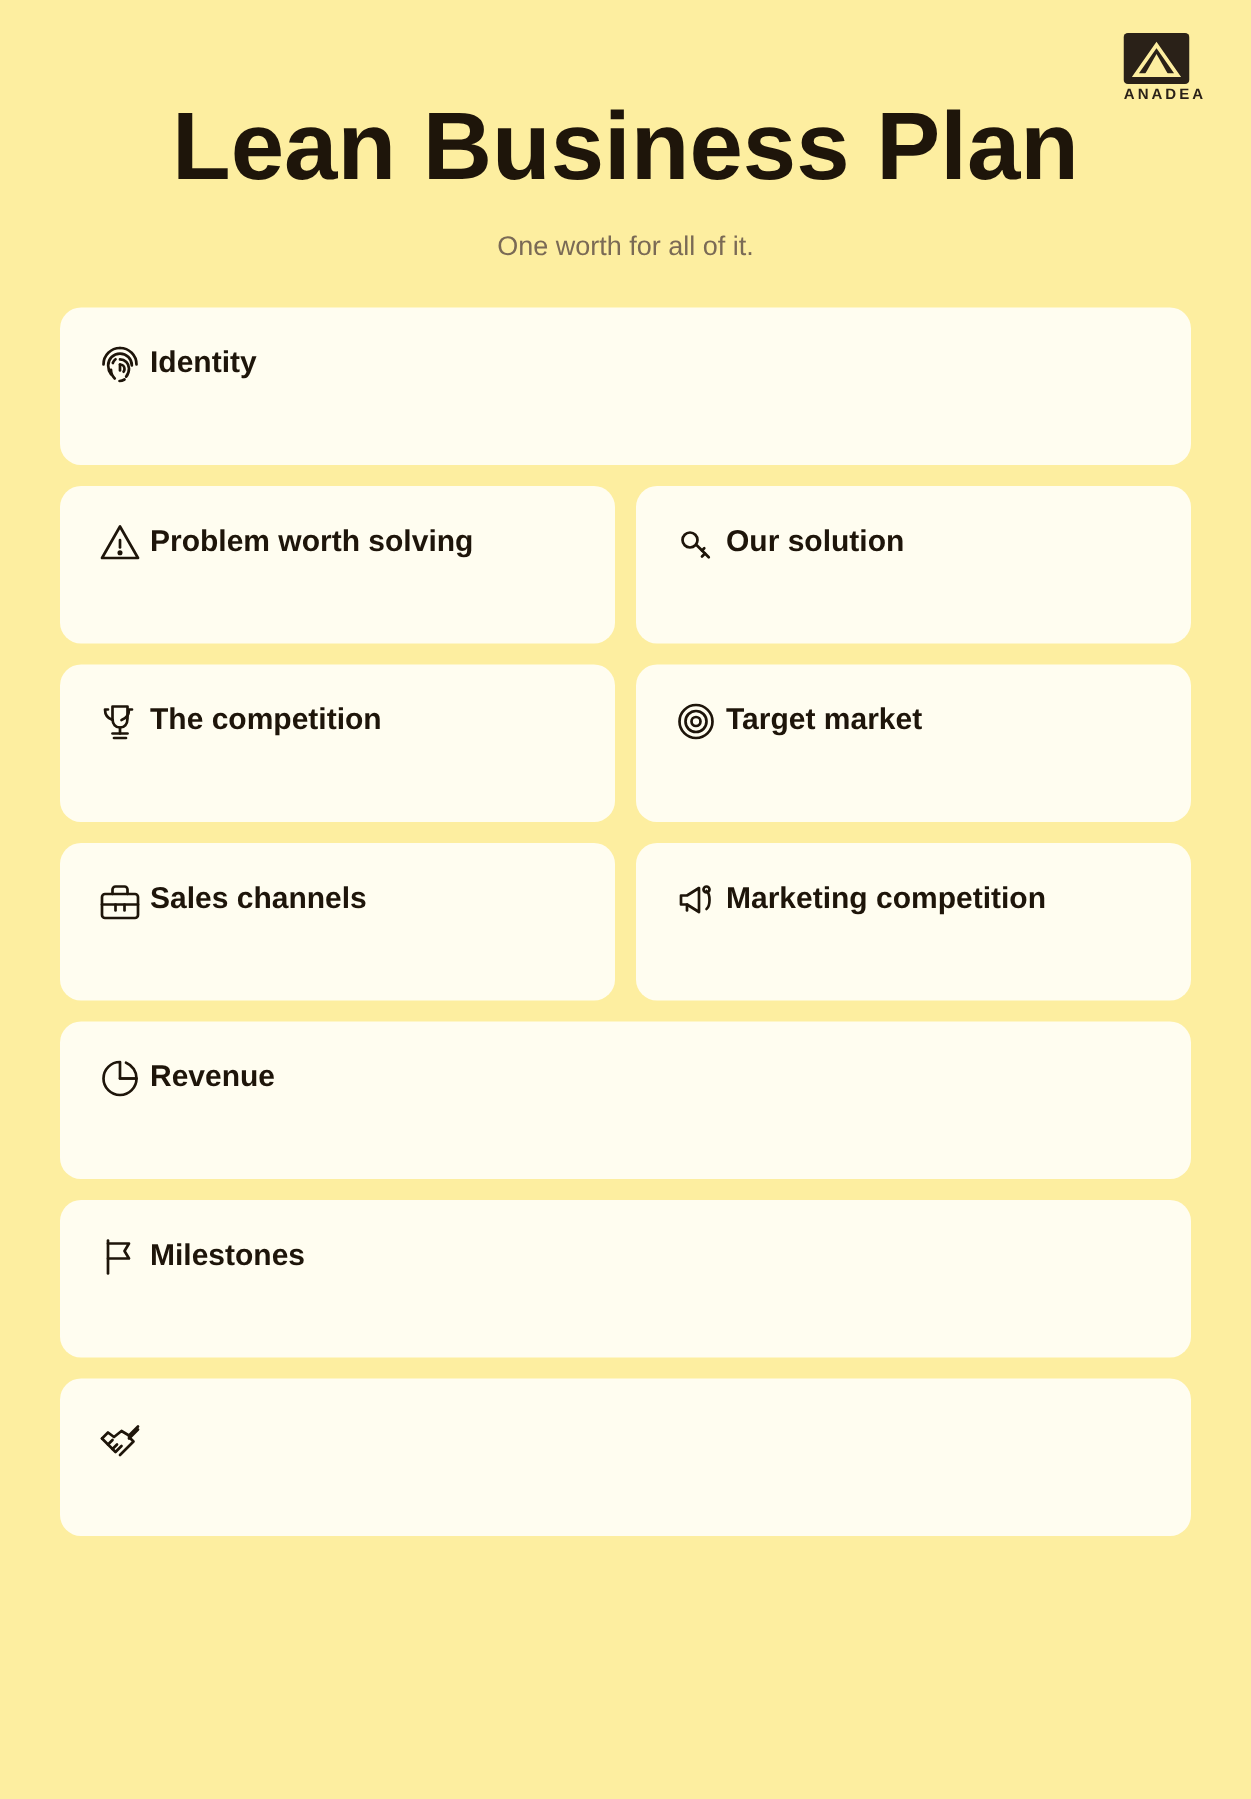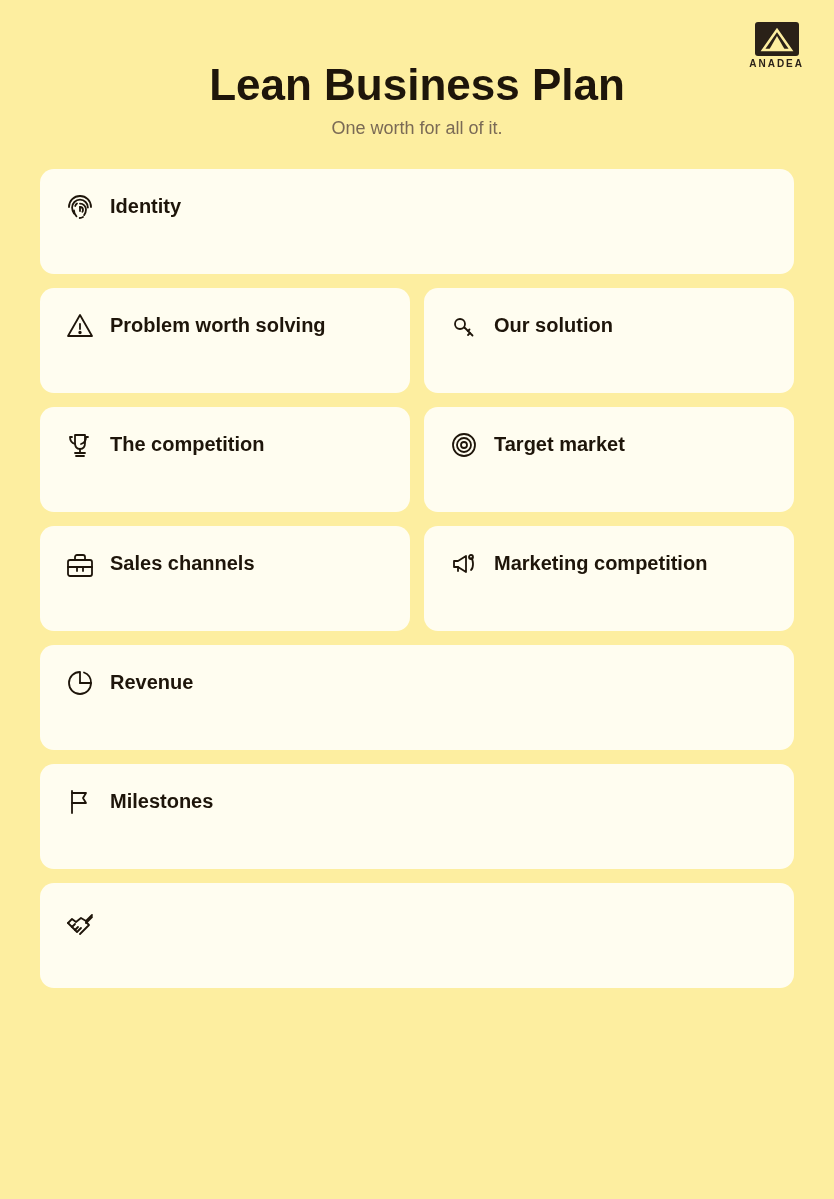--- a/index.html
+++ b/index.html
@@ -10,43 +10,42 @@
       min-height: 1199px;
       position: relative;
       padding: 30px 40px 40px 40px;
     }
     .logo {
       position: absolute;
       top: 22px;
       right: 30px;
       display: flex;
       flex-direction: column;
-      align-items: center;
     }
     .logo-icon {
       width: 44px;
       height: 34px;
     }
     .logo-text {
       font-size: 10px;
       font-weight: 700;
       letter-spacing: 2px;
       color: #2a2118;
       margin-top: 2px;
     }
     .header {
       text-align: center;
       margin-top: 30px;
       margin-bottom: 30px;
     }
     .header h1 {
-      font-size: 44px;
+      font-size: 64px;
       font-weight: 900;
       color: #1e150a;
-      margin-bottom: 8px;
+      margin-bottom: 20px;
     }
     .header p {
       font-size: 18px;
       color: #7a6a55;
       font-weight: 400;
     }
     .grid {
       display: flex;
       flex-direction: column;
       gap: 14px;
@@ -54,21 +53,21 @@
     .row {
       display: flex;
       gap: 14px;
     }
     .card {
       background: #fffdf0;
       border-radius: 14px;
       padding: 22px 24px;
       display: flex;
       align-items: flex-start;
-      gap: 14px;
+      gap: 4px;
       min-height: 105px;
     }
     .card.full {
       flex: 1;
     }
     .card.half {
       flex: 1;
     }
     .card-icon {
       flex-shrink: 0;

